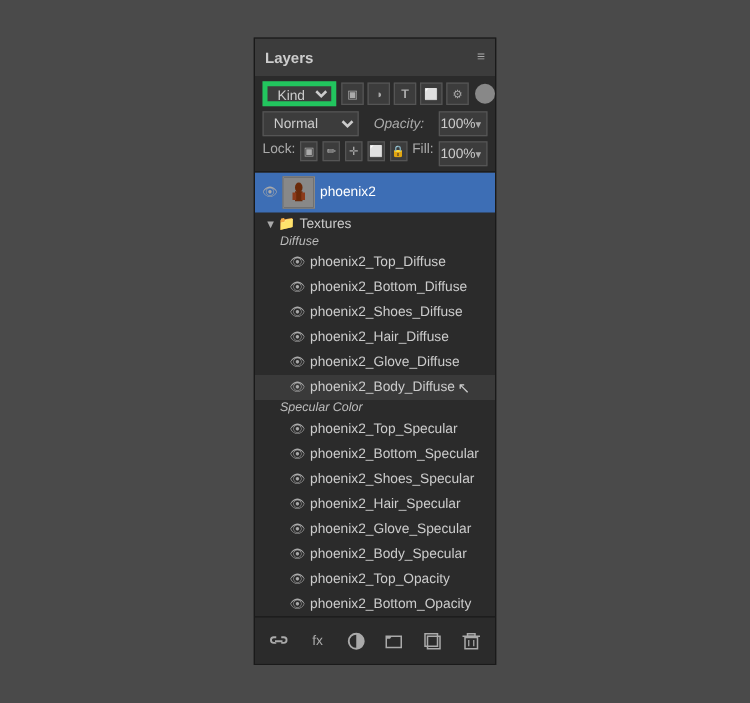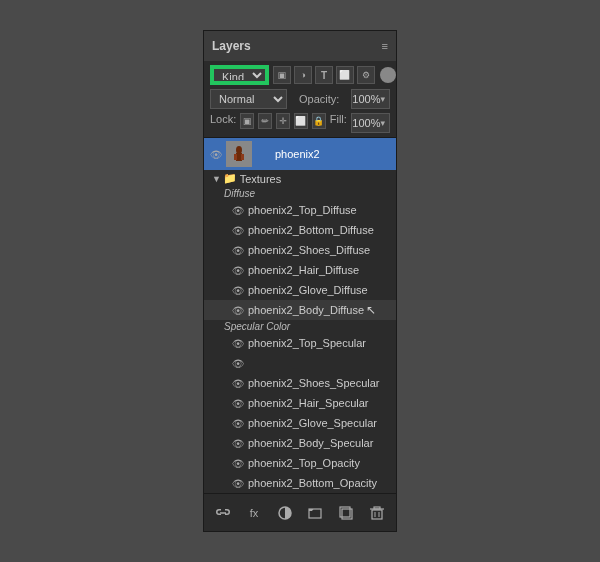--- a/index.html
+++ b/index.html
@@ -98,20 +98,21 @@
       border: 1px solid #555;
       color: #ccc;
       font-size: 11px;
       padding: 1px 4px;
       width: 110px;
       height: 20px;
     }
     .opacity-label {
       color: #aaa;
       font-size: 11px;
+      font-style: italic;
     }
     .opacity-value {
       background: #3c3c3c;
       border: 1px solid #555;
       color: #ccc;
       font-size: 11px;
       width: 45px;
       height: 20px;
       text-align: right;
       padding-right: 4px;
@@ -205,21 +206,20 @@
       display: flex;
       align-items: center;
       justify-content: center;
     }
     .layer-name {
       color: #fff;
       font-size: 11px;
       flex: 1;
       white-space: nowrap;
       overflow: hidden;
-      margin-left: 19px;
     }
     .folder-row {
       display: flex;
       align-items: center;
       padding: 2px 4px 2px 8px;
       cursor: pointer;
     }
     .folder-triangle {
       color: #aaa;
       font-size: 9px;
@@ -382,20 +382,21 @@
     <div class="category-label">
       <span>Specular Color</span>
     </div>
 
     <div class="sub-layer">
       <div class="eye-icon">👁</div>
       <span class="sub-layer-name">phoenix2_Top_Specular</span>
     </div>
     <div class="sub-layer">
       <div class="eye-icon">👁</div>
+      <span class="sub-layer-name">phoenix2_Bottom_Specular</span>
     </div>
     <div class="sub-layer">
       <div class="eye-icon">👁</div>
       <span class="sub-layer-name">phoenix2_Shoes_Specular</span>
     </div>
     <div class="sub-layer">
       <div class="eye-icon">👁</div>
       <span class="sub-layer-name">phoenix2_Hair_Specular</span>
     </div>
     <div class="sub-layer">

